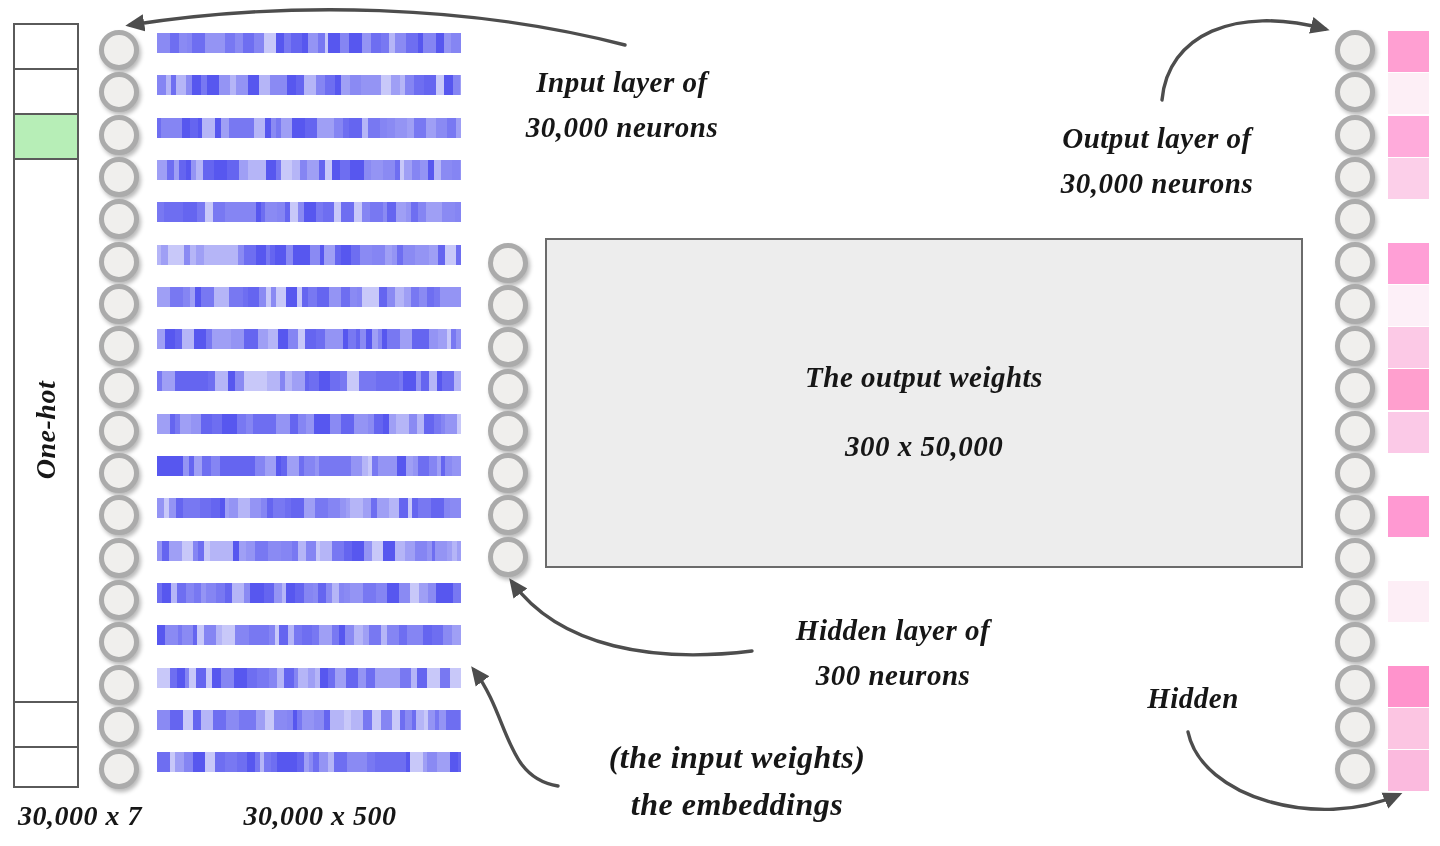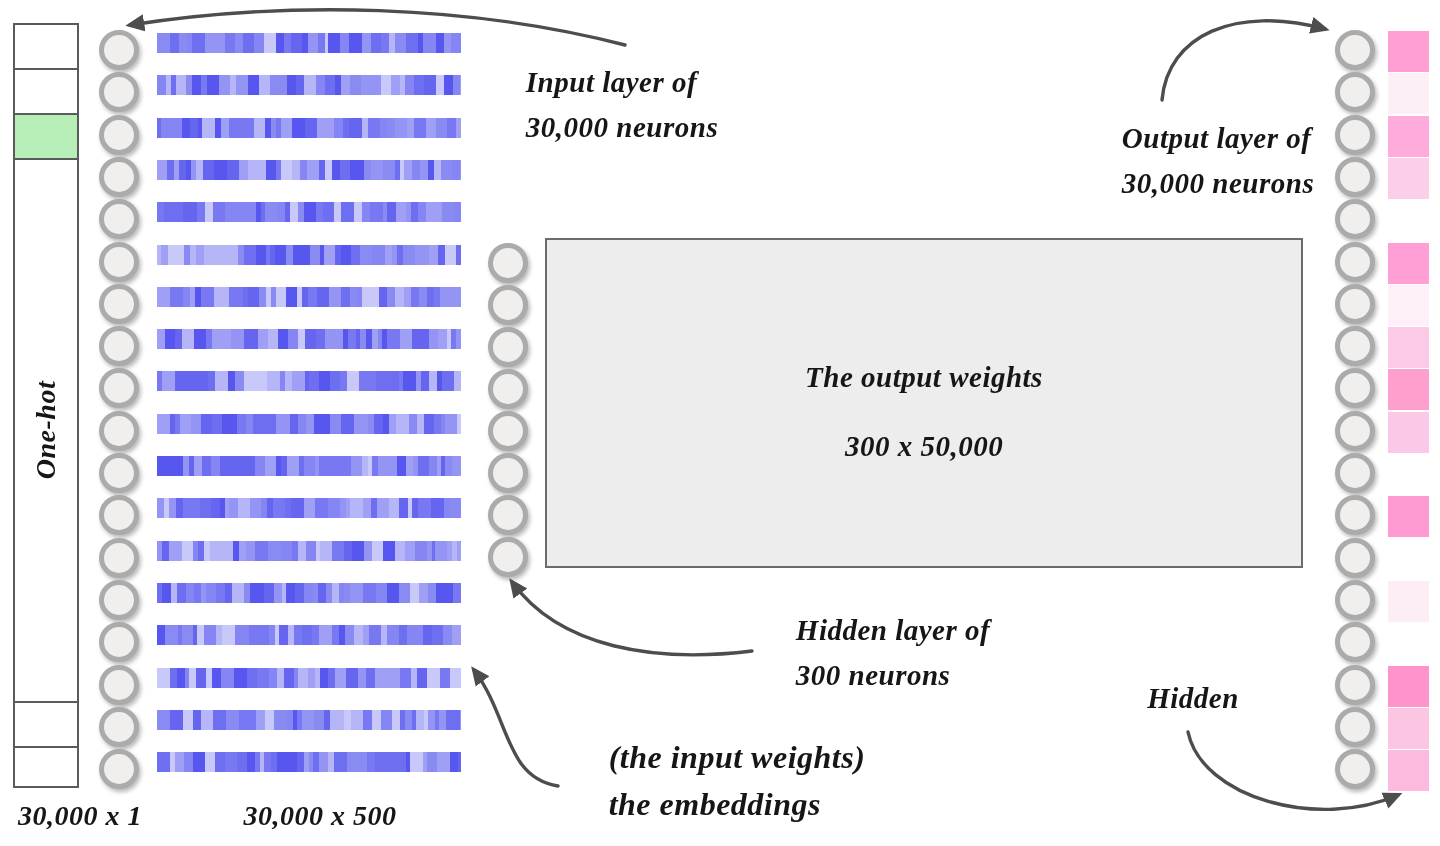--- a/index.html
+++ b/index.html
@@ -2,21 +2,21 @@
 <html><head>
 <meta charset="utf-8">
 <style>
   html,body{margin:0;padding:0;background:#ffffff;}
   #canvas{position:relative;width:1440px;height:846px;background:#ffffff;overflow:hidden;
           font-family:"Liberation Sans",sans-serif;}
 
   
   .hand{font-family:"Liberation Serif",serif;font-style:italic;font-weight:600;
         color:#161616;letter-spacing:.5px;}
-  .label-block{position:absolute;transform:translateX(-50%);
+  .label-block{position:absolute;text-align:center;transform:translateX(-50%);
                font-size:29px;line-height:45px;white-space:nowrap;}
 
   
   #onehot-col{position:absolute;left:13px;top:23px;width:62px;height:761px;
               border:2px solid #5a5a5a;background:#ffffff;display:flex;flex-direction:column;}
   .oh-cell{height:43px;flex:0 0 auto;border-bottom:2px solid #5a5a5a;background:#ffffff;}
   .oh-cell.tall{height:541px;}
   .oh-cell:last-child{border-bottom:none;flex:1 1 auto;}
 
   
@@ -156,38 +156,38 @@
       <div class="pink-cell" style="top: 665.5px; background: rgb(255, 147, 204);"></div>
       <div class="pink-cell" style="top: 707.8px; background: rgb(252, 197, 226);"></div>
       <div class="pink-cell" style="top: 750.1px; background: rgb(251, 186, 222);"></div>
     </div>
 
   <div class="label-block hand" style="left:622px;top:60px;">
     <div>Input layer of</div>
     <div>30,000 neurons</div>
   </div>
 
-  <div class="label-block hand" style="left:1218px;top:116px;">
+  <div class="label-block hand" style="left:1157px;top:116px;">
     <div>Output layer of</div>
     <div>30,000 neurons</div>
   </div>
 
   <div class="label-block hand" style="left:893px;top:608px;">
     <div>Hidden layer of</div>
     <div>300 neurons</div>
   </div>
 
   <div class="label-block hand" style="left:737px;top:734px;font-size:32px;line-height:47px;font-weight:700;">
     <div>(the input weights)</div>
     <div>the embeddings</div>
   </div>
 
   <div class="label-block hand" style="left:1193px;top:676px;">Hidden</div>
 
-  <div class="dim-label hand" style="left:80px;">30,000 x 1</div>
+  <div class="dim-label hand" style="left:80px;">30,000 x 7</div>
   <div class="dim-label hand" style="left:320px;">30,000 x 500</div>
 
   <svg id="arrows" width="1440" height="846" viewBox="0 0 1440 846">
     <defs>
       <marker id="ah" viewBox="0 0 10 10" refX="7.5" refY="5" markerWidth="5.6" markerHeight="5.6" orient="auto-start-reverse">
         <path d="M0,0.5 L10,5 L0,9.5 z" fill="#4d4d4d"></path>
       </marker>
     </defs>
     <g fill="none" stroke="#4d4d4d" stroke-width="3.4" stroke-linecap="round">
       <path d="M625,45 C470,5 290,0 130,25" marker-end="url(#ah)"></path>

